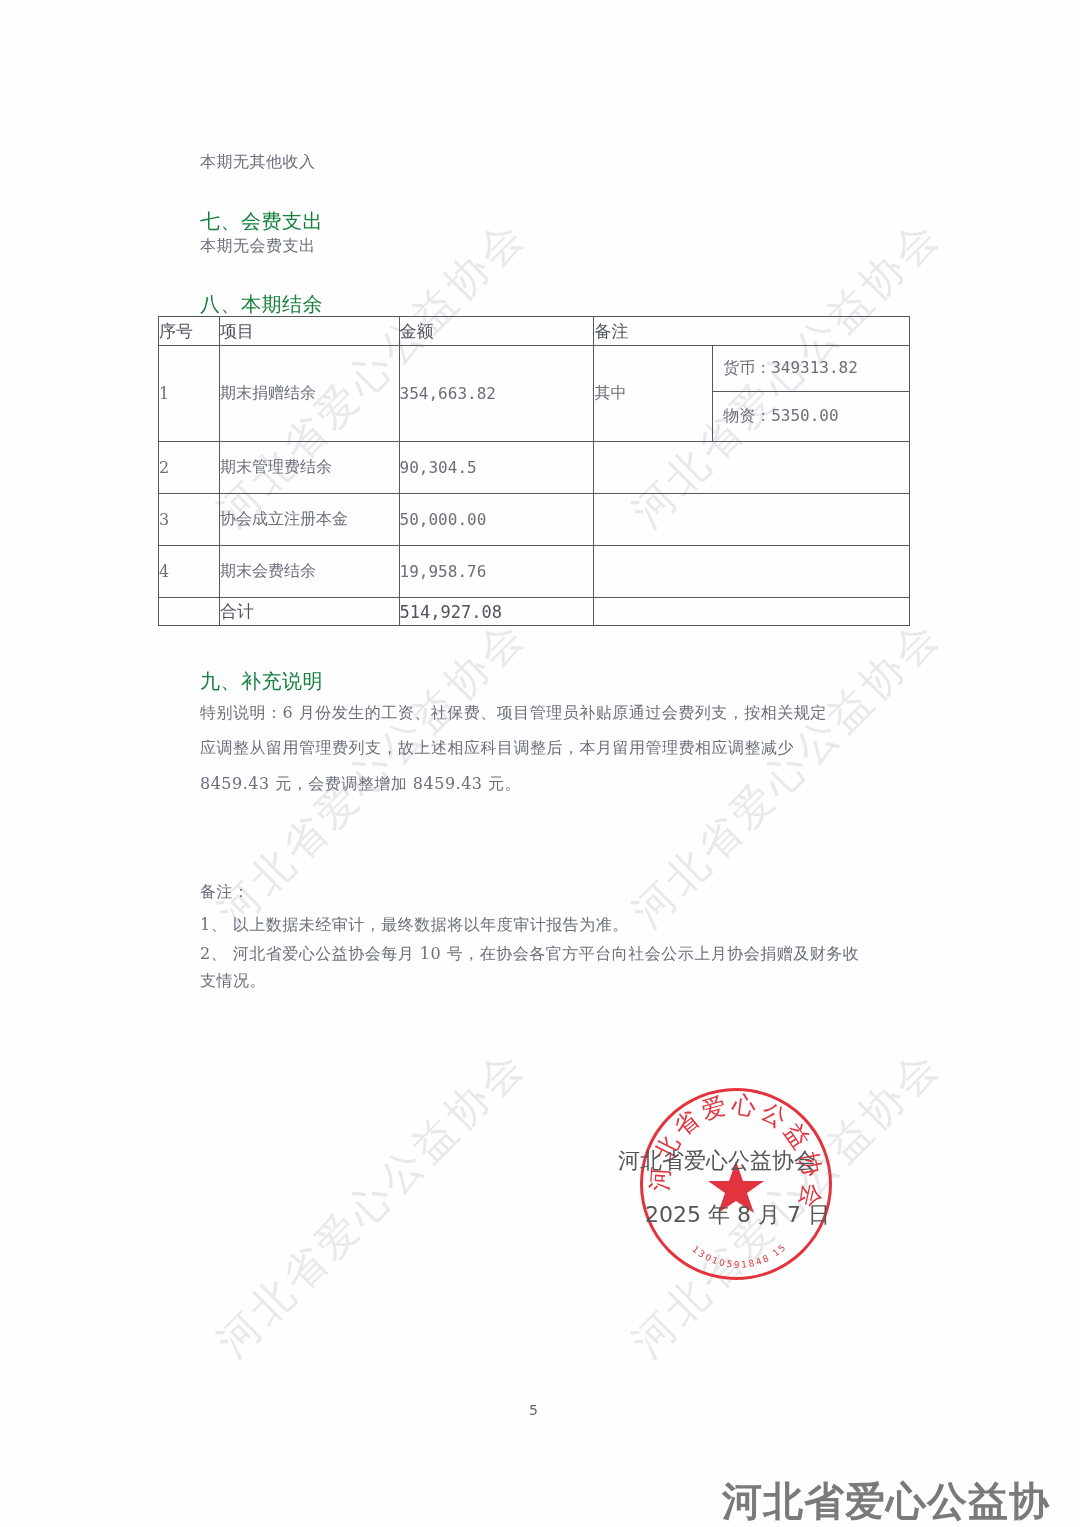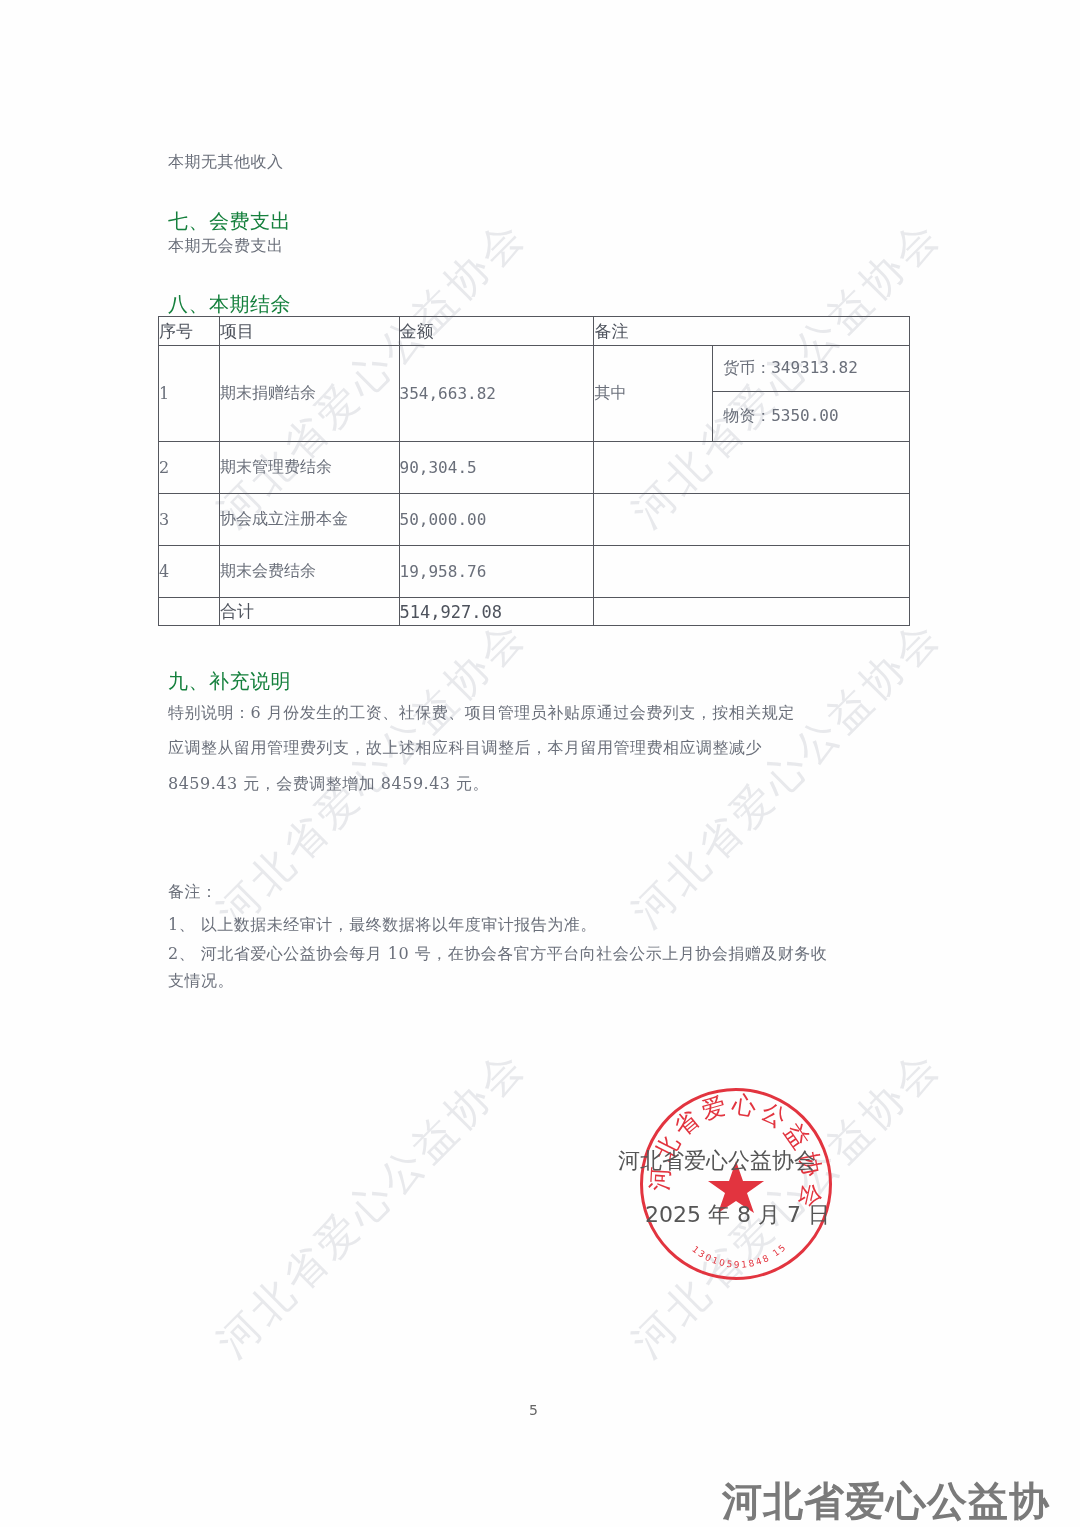--- a/index.html
+++ b/index.html
@@ -3,21 +3,21 @@
 <meta charset="utf-8">
 <style>
   html, body { margin: 0; padding: 0; }
   body {
     width: 1080px; height: 1527px; position: relative; overflow: hidden;
     background: #fefefe;
     font-family: "DejaVu Serif", "Liberation Serif", serif;
     color: #555a66;
   }
   .page { position: absolute; inset: 0; }
-  .txt { position: absolute; font-size: 16px; letter-spacing: 0.5px; white-space: nowrap; }
+  .txt { position: absolute; font-size: 16px; letter-spacing: 0.5px; white-space: nowrap; margin-left: 32px; }
   .heading { font-family: Liberation Sans, sans-serif; font-size: 20px; color: #15803d; }
   .body-line { font-size: 16px; color: #6a6f7a; }
 
   
   table.bal {
     position: absolute; left: 158px; top: 316px; width: 752px;
     border-collapse: collapse; font-size: 16px; color: #6a6f7a;
   }
   table.bal td, table.bal th {
     border: 1.6px solid #55575e; text-align: left; padding: 0; font-weight: normal;

